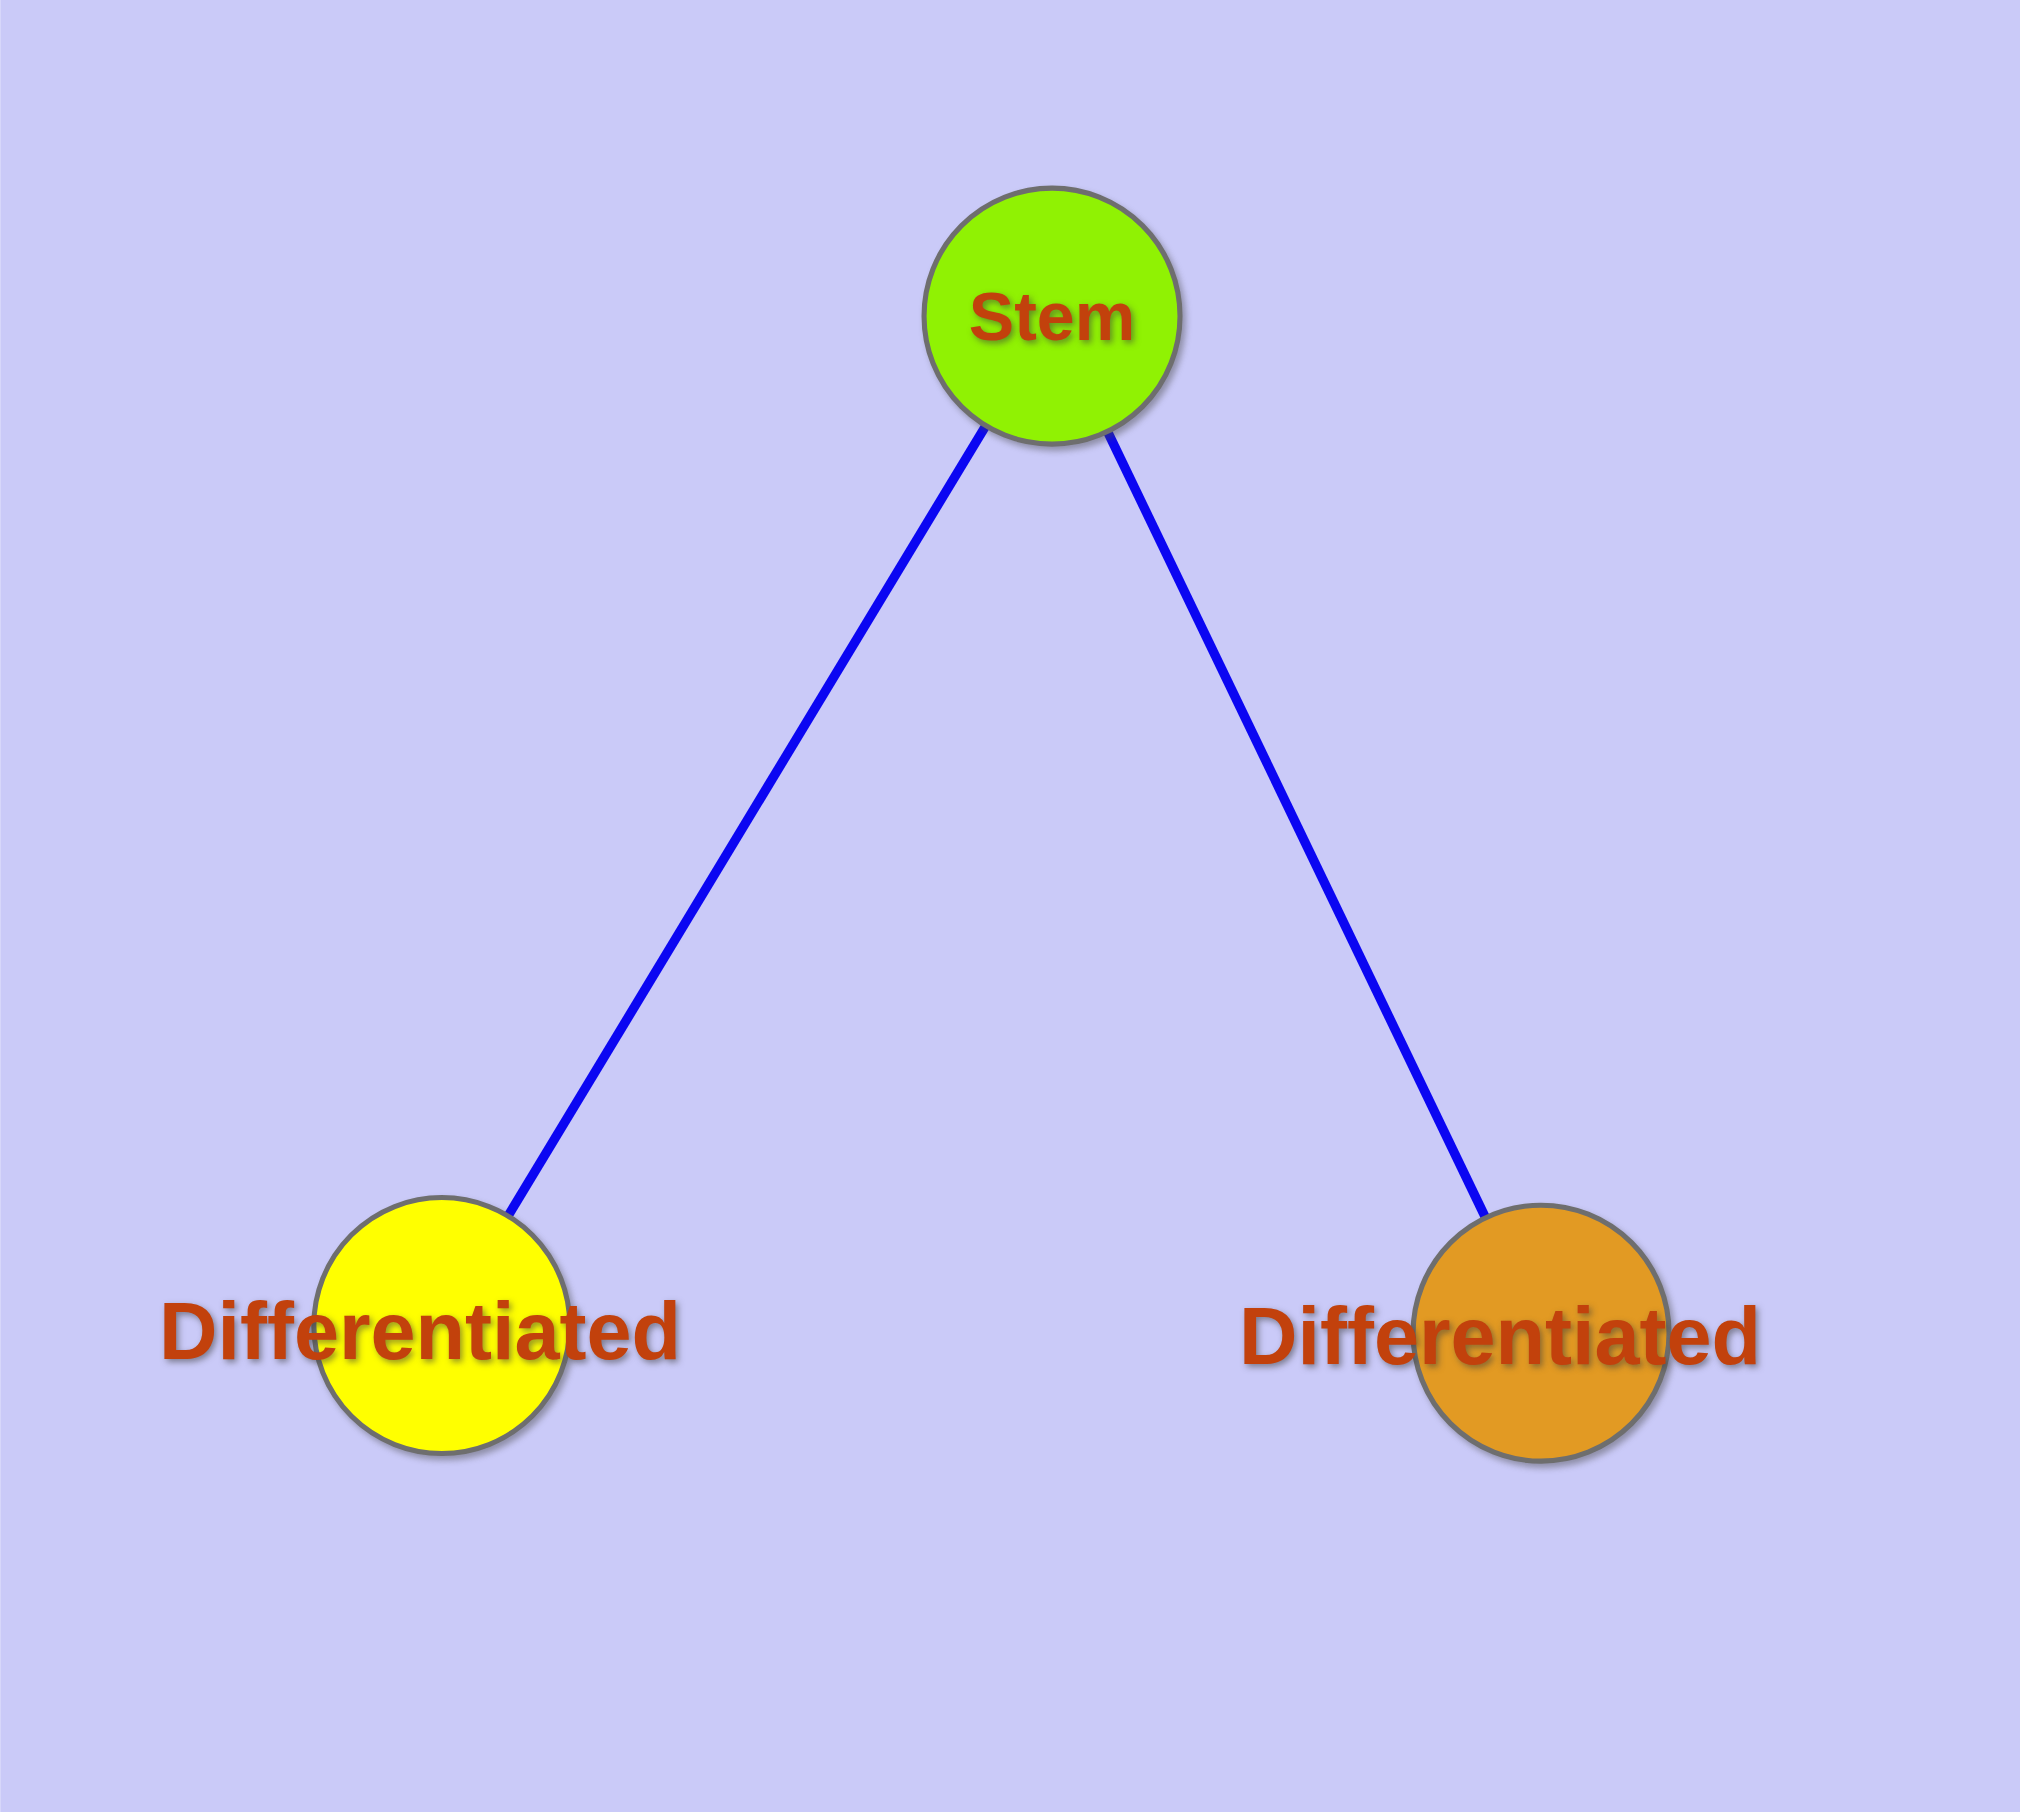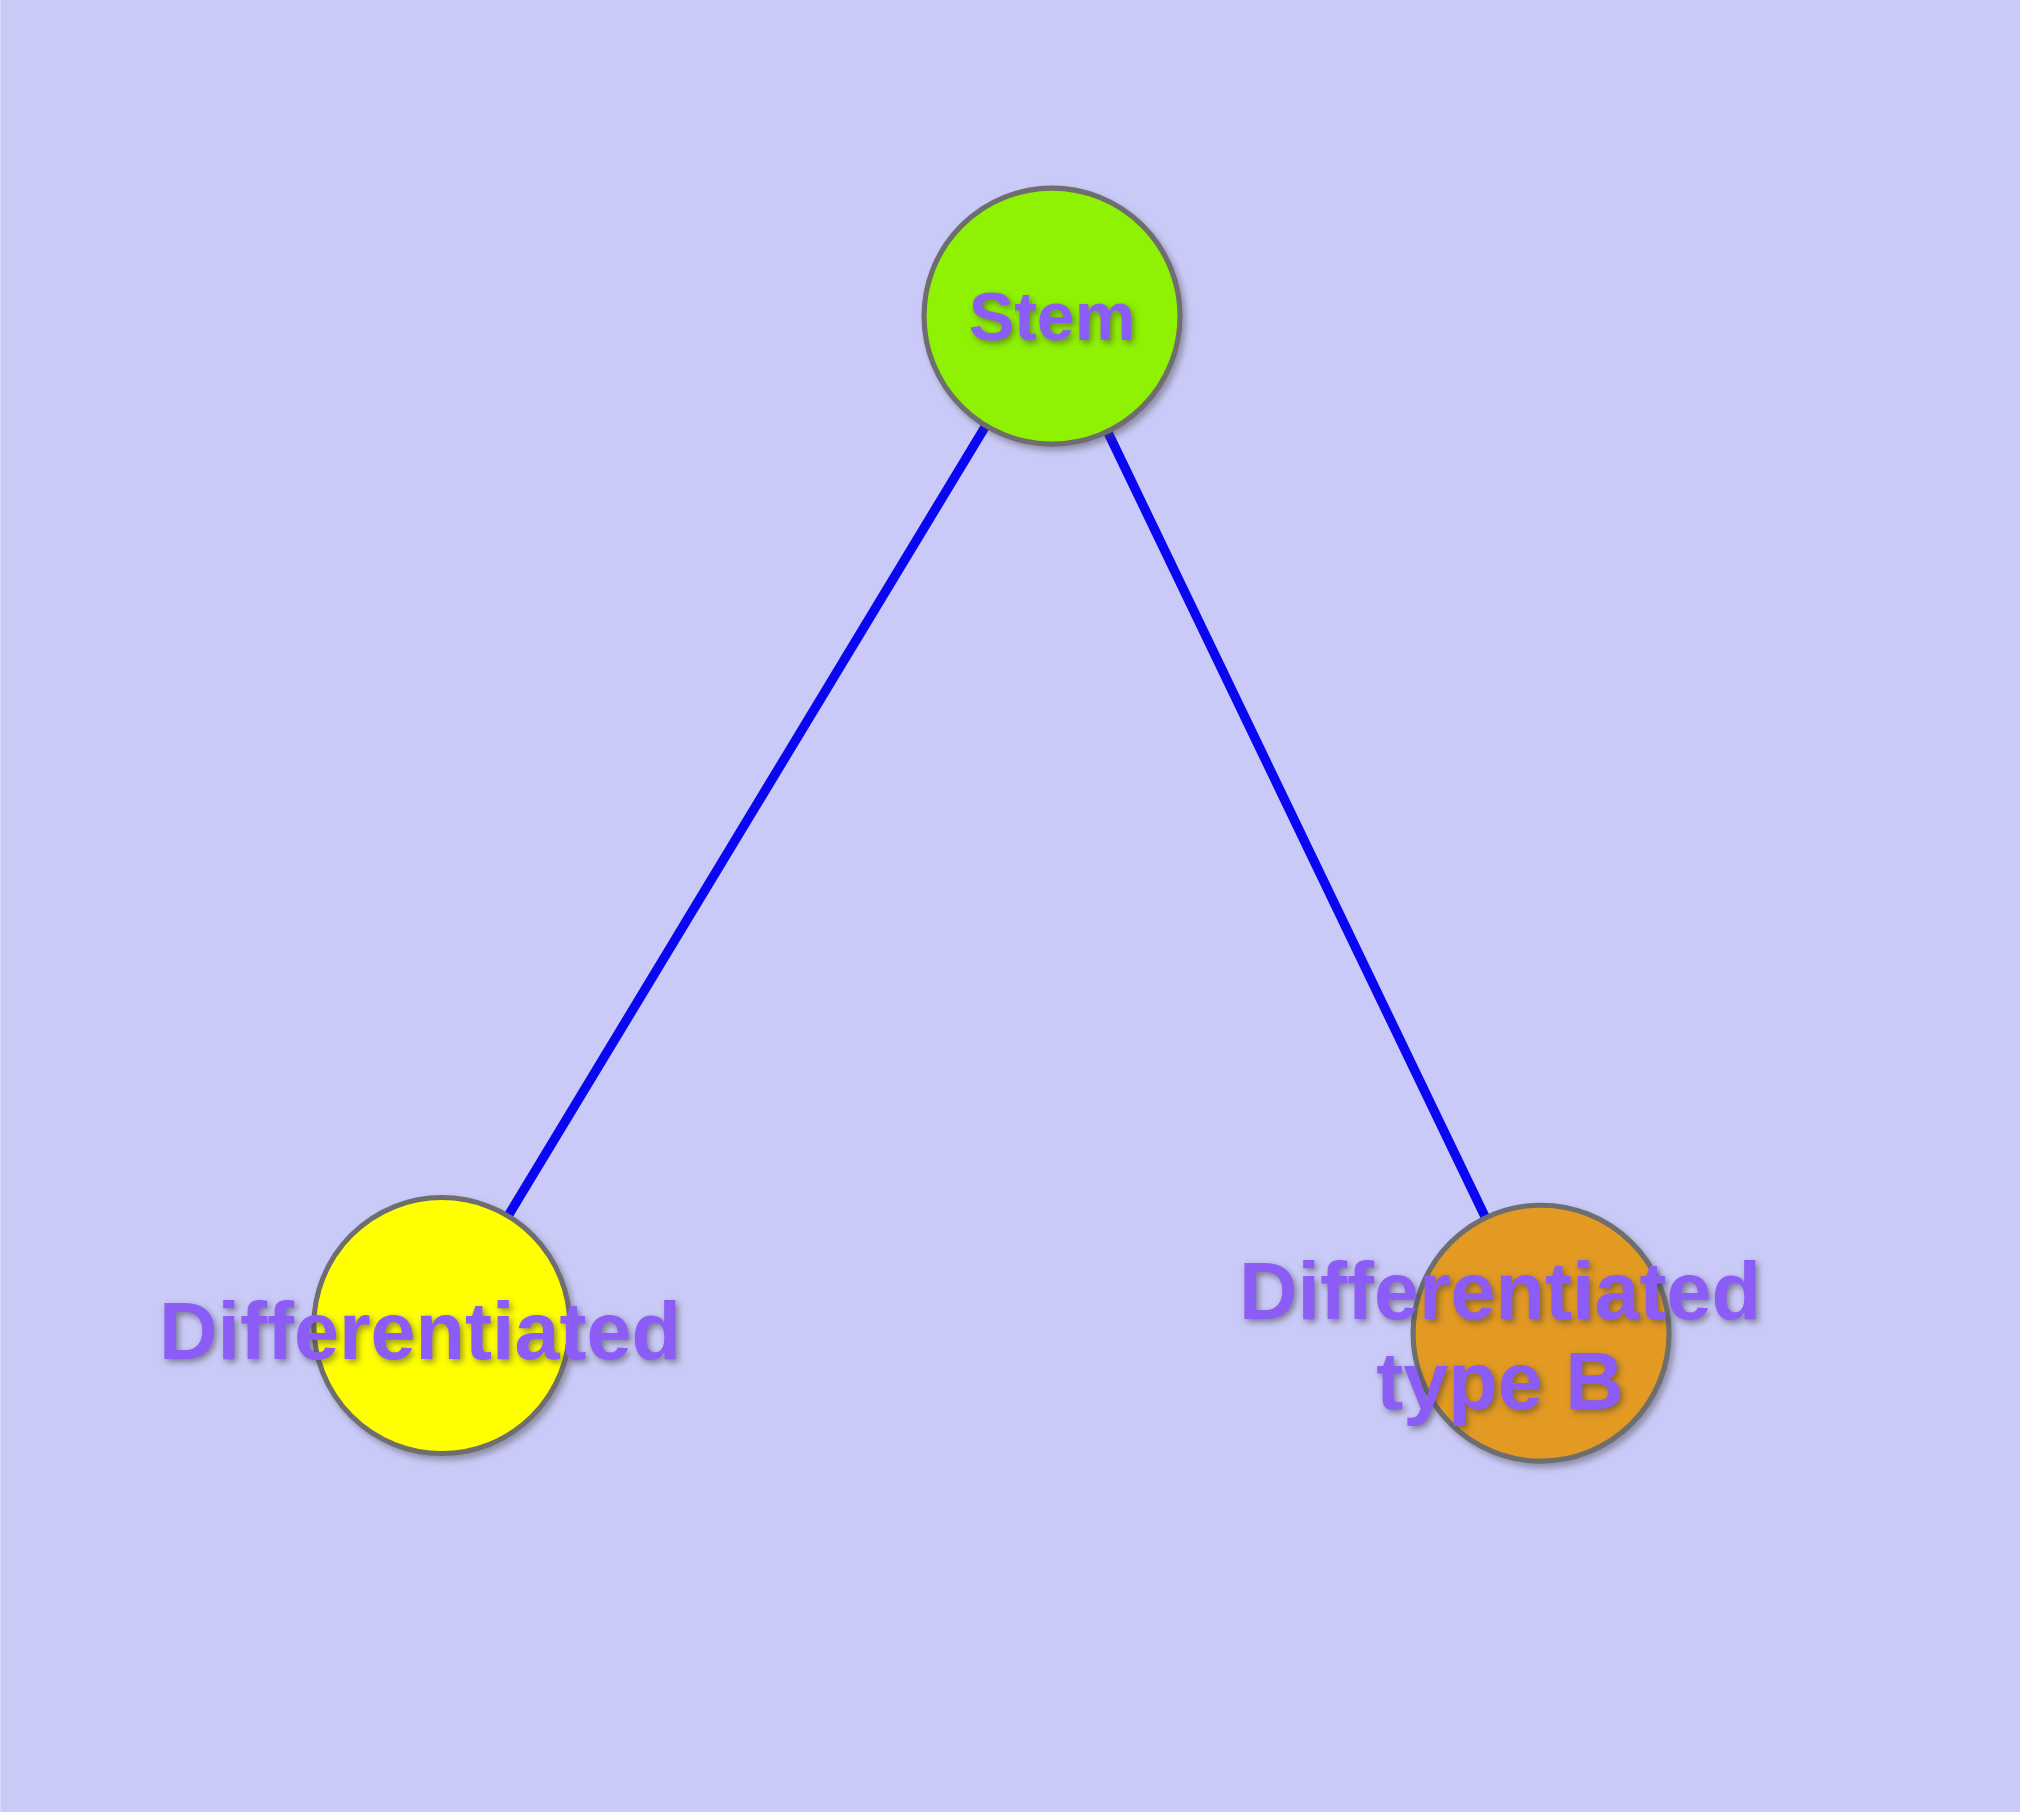--- a/index.html
+++ b/index.html
@@ -26,21 +26,21 @@
   .node-circle {
     stroke-width: 6px;
     filter: drop-shadow(4px 5px 4px rgba(70, 70, 70, 0.45));
   }
   .node-label {
     position: absolute;
     transform: translate(-50%, -50%);
     text-align: center;
     white-space: nowrap;
     font-weight: bold;
-    color: #8b5cf6;
+    color: #c2410c;
     text-shadow: 2.5px 3.4px 6px rgba(60, 60, 60, 0.55);
     z-index: 2;
   }
   .node-label span {
     display: block;
   }
   .label-stem {
     left: 1052px;
     top: 316px;
     font-size: 68px;
@@ -82,17 +82,16 @@
   <div class="node-label label-stem">
     <span>Stem</span>
   </div>
 
   <div class="node-label label-type-a">
     <span>Differentiated</span>
   </div>
 
   <div class="node-label label-type-b">
     <span>Differentiated</span>
-    <span>type B</span>
   </div>
 
 </div>
 
 
 </body></html>

